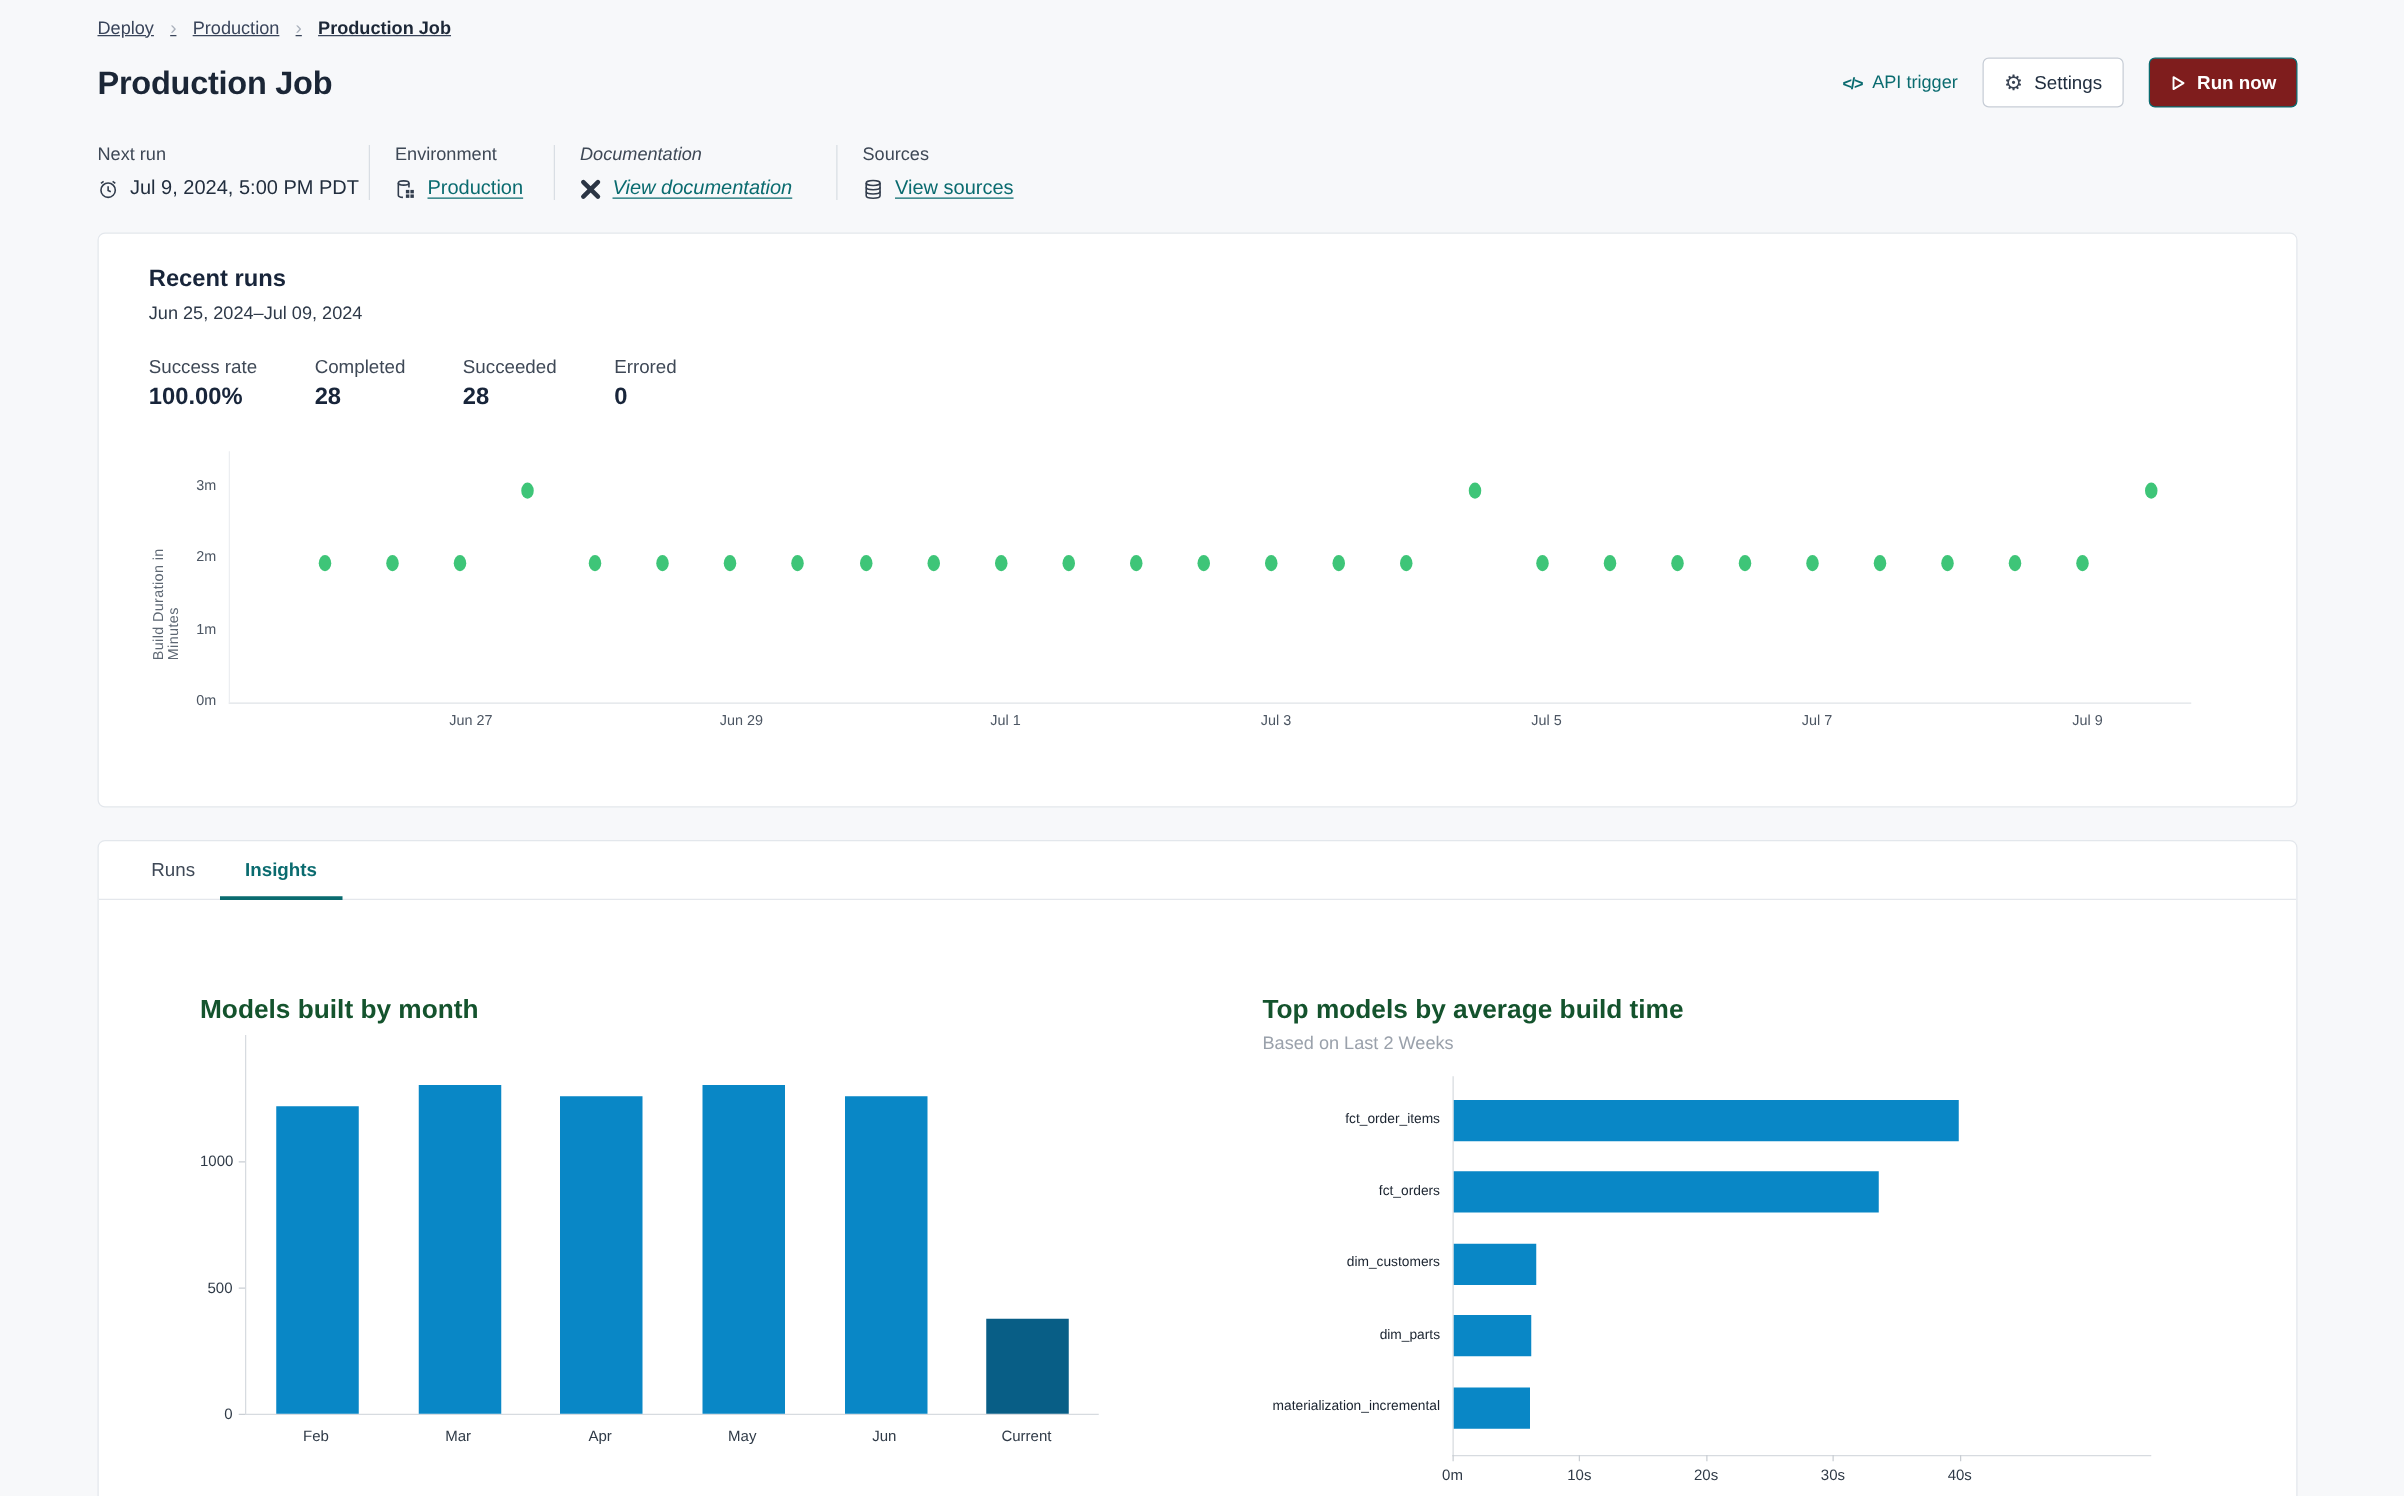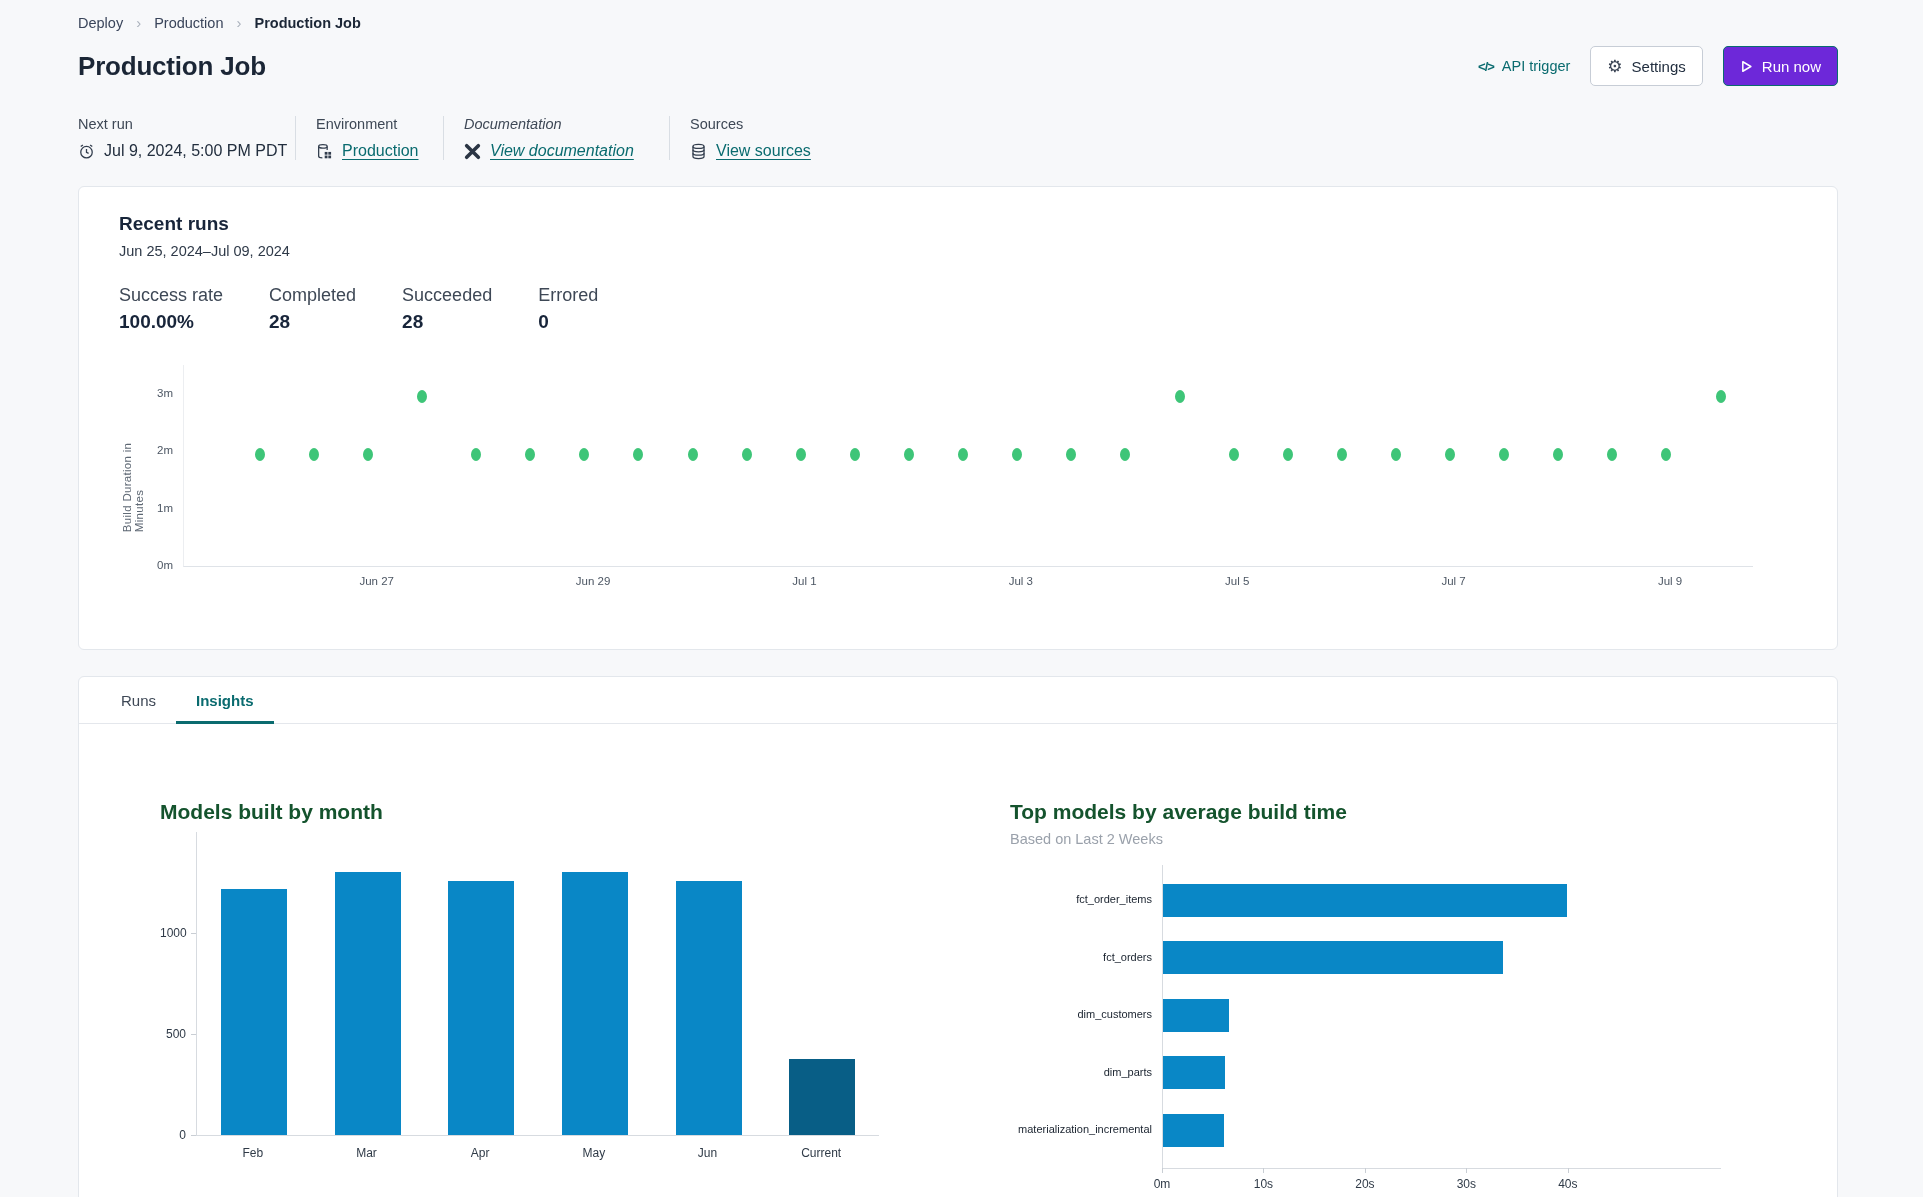--- a/index.html
+++ b/index.html
@@ -6,55 +6,55 @@
   body{
     width:1923px;height:1197px;
     background:#f7f8fa;
     font-family:"Liberation Sans", sans-serif;
     color:#1e2a3a;
     -webkit-font-smoothing:antialiased;
   }
   .page{padding:6px 85px 0 78px;}
 
   
-  .breadcrumb{display:flex;align-items:center;gap:13px;font-size:14.5px;color:#39445a;padding-top:8px;}
+  .breadcrumb{display:flex;align-items:center;gap:13px;font-size:14.5px;color:#39445a;padding-top:8px;text-decoration:underline;}
   .crumb{cursor:pointer;}
   .crumb.current{font-weight:700;color:#1c2737;}
   .crumb-sep{color:#aab1bc;font-size:15px;}
 
   
   .header-row{display:flex;justify-content:space-between;align-items:center;margin-top:15px;}
   .page-title{font-size:26px;font-weight:700;color:#1b2636;letter-spacing:-0.2px;}
   .actions{display:flex;align-items:center;gap:20px;}
   .api-trigger{display:flex;align-items:center;gap:8px;color:#0a6b6f;font-size:14.5px;cursor:pointer;}
   .code-glyph{font-size:13px;font-weight:700;letter-spacing:-1px;}
   .btn{display:flex;align-items:center;gap:9px;border-radius:5px;font-size:15px;cursor:pointer;box-sizing:border-box;height:40px;padding:0 16px;}
   .btn-settings{background:#ffffff;border:1px solid #c7cdd6;color:#212e3f;}
-  .btn-run{background:#6d28d9;border:1px solid #0a6b6f;color:#ffffff;font-weight:400;}
+  .btn-run{background:#7f1d1d;border:1px solid #0a6b6f;color:#ffffff;font-weight:700;}
   .gear-glyph{font-size:17px;line-height:1;color:#3a4454;}
 
   
   .info-row{display:flex;margin-top:30px;}
   .info-col{border-right:1px solid #d9dee4;margin-right:20px;padding-right:20px;}
   .info-col:last-child{border-right:none;}
   .info-col.c1{width:197px;}
   .info-col.c2{width:107px;}
   .info-col.c3{width:185px;font-style:italic;}
   .info-label{font-size:14.5px;color:#3e4856;}
   .info-value{margin-top:10px;display:flex;align-items:center;gap:9px;font-size:16px;color:#222e3e;white-space:nowrap;}
   .link{color:#0a6b6f;text-decoration:underline;text-underline-offset:3px;cursor:pointer;}
   .ico{display:inline-flex;flex:none;}
 
   
   .card{background:#ffffff;border:1px solid #e3e7ec;border-radius:6px;}
   .recent-card{margin-top:26px;padding:26px 40px 54px;}
   .recent-title{font-size:19px;font-weight:700;color:#18253a;}
   .recent-dates{margin-top:8px;font-size:14.5px;color:#2e3948;}
   .stats-row{display:flex;gap:46px;margin-top:26px;}
-  .stat-label{font-size:18px;color:#3e4856;}
+  .stat-label{font-size:15px;color:#3e4856;}
   .stat-value{font-size:19px;font-weight:700;margin-top:5px;color:#18253a;}
 
   
   .scatter-wrap{position:relative;height:234px;margin-top:28px;}
   .scatter-ylabel{position:absolute;left:2px;top:46%;transform:translateY(-50%) rotate(180deg);writing-mode:vertical-rl;font-size:11.5px;color:#5d6773;letter-spacing:.3px;}
   .scatter-plot{position:absolute;left:64px;right:44px;top:4px;bottom:28px;border-left:1px solid #eceef1;border-bottom:1px solid #dfe3e8;}
   .tick-y{position:absolute;font-size:11.5px;color:#4c5663;text-align:right;}
   .tick-x{position:absolute;font-size:11.5px;color:#4c5663;}
   .dot{position:absolute;width:10px;height:13px;border-radius:50%;}
 

